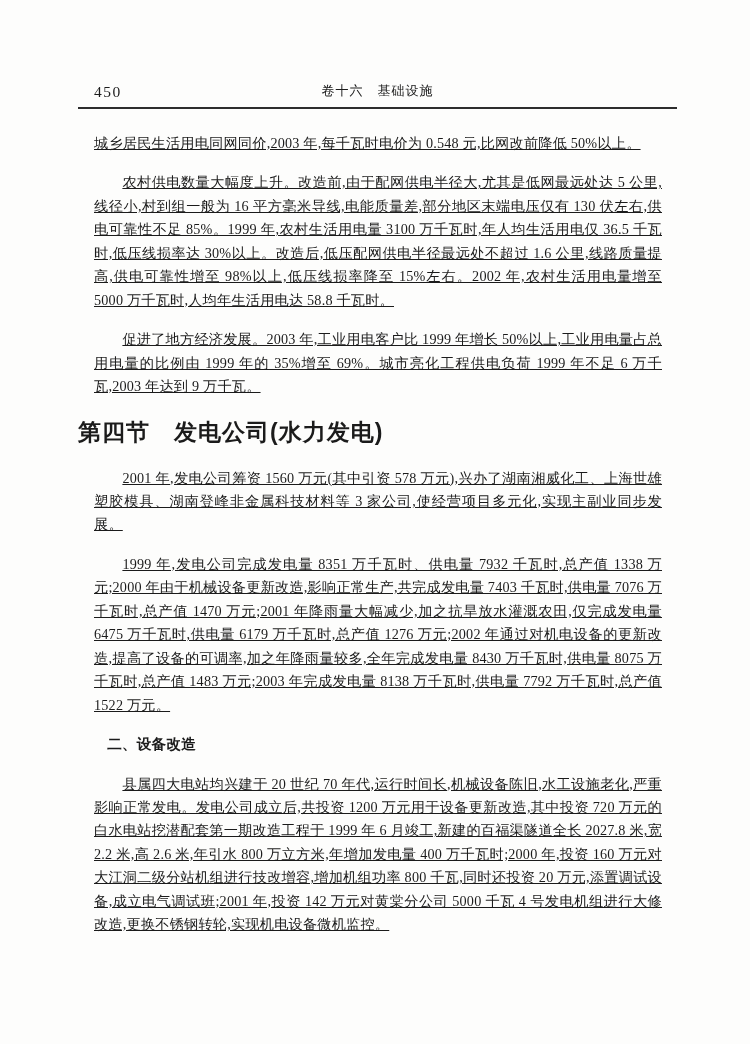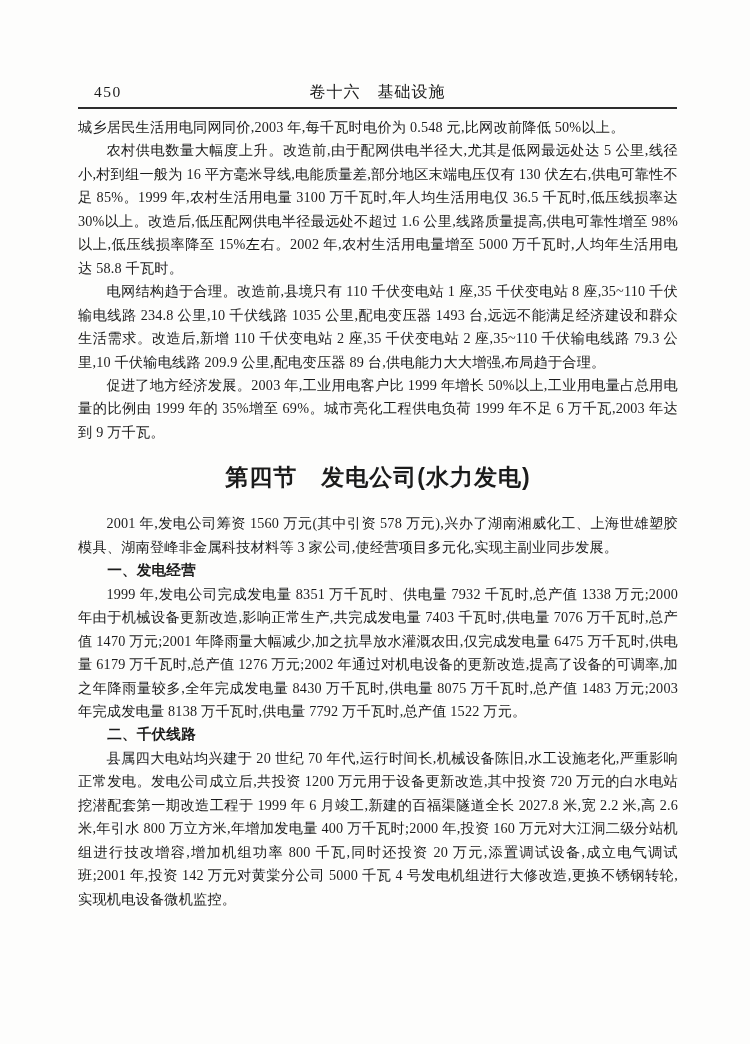--- a/index.html
+++ b/index.html
@@ -31,21 +31,21 @@
     top: 1px;
     font-size: 15.5px;
     letter-spacing: 1.5px;
   }
   .running-title {
     position: absolute;
     left: 0;
     right: 0;
     top: 0;
     text-align: center;
-    font-size: 16px;
+    font-size: 13px;
     letter-spacing: 1px;
   }
   .header-rule {
     position: absolute;
     top: 107px;
     left: 78px;
     width: 599px;
     height: 0;
     border-top: 2px solid #2d2d2d;
   }
@@ -54,30 +54,31 @@
     position: absolute;
     top: 116px;
     left: 78px;
     width: 600px;
     font-size: 14.2px;
     line-height: 23.45px;
     text-align: justify;
     letter-spacing: 0.2px;
   }
   .para {
-    margin: 0;
+    margin: 16px;
     text-indent: 2em;
+    text-decoration: underline;
   }
   .para.no-indent {
     text-indent: 0;
   }
   .section-title {
     margin: 16px 0 18px 0;
     text-indent: 0;
-    text-align: center;
+    text-align: left;
     font-size: 23px;
     line-height: 34px;
     font-weight: bold;
     font-family: "Liberation Sans", "DejaVu Sans", sans-serif;
     letter-spacing: 1px;
   }
   .sub-heading {
     margin: 0;
     font-size: 14.6px;
     line-height: 23.45px;
@@ -97,32 +98,30 @@
   </header>
 
   <div class="header-rule"></div>
 
   <main class="body-col">
 
     <p class="para no-indent">城乡居民生活用电同网同价,2003 年,每千瓦时电价为 0.548 元,比网改前降低 50%以上。</p>
 
     <p class="para">农村供电数量大幅度上升。改造前,由于配网供电半径大,尤其是低网最远处达 5 公里,线径小,村到组一般为 16 平方毫米导线,电能质量差,部分地区末端电压仅有 130 伏左右,供电可靠性不足 85%。1999 年,农村生活用电量 3100 万千瓦时,年人均生活用电仅 36.5 千瓦时,低压线损率达 30%以上。改造后,低压配网供电半径最远处不超过 1.6 公里,线路质量提高,供电可靠性增至 98%以上,低压线损率降至 15%左右。2002 年,农村生活用电量增至 5000 万千瓦时,人均年生活用电达 58.8 千瓦时。</p>
 
-    <p class="para">电网结构趋于合理。改造前,县境只有 110 千伏变电站 1 座,35 千伏变电站 8 座,35~110 千伏输电线路 234.8 公里,10 千伏线路 1035 公里,配电变压器 1493 台,远远不能满足经济建设和群众生活需求。改造后,新增 110 千伏变电站 2 座,35 千伏变电站 2 座,35~110 千伏输电线路 79.3 公里,10 千伏输电线路 209.9 公里,配电变压器 89 台,供电能力大大增强,布局趋于合理。</p>
 
     <p class="para">促进了地方经济发展。2003 年,工业用电客户比 1999 年增长 50%以上,工业用电量占总用电量的比例由 1999 年的 35%增至 69%。城市亮化工程供电负荷 1999 年不足 6 万千瓦,2003 年达到 9 万千瓦。</p>
 
     <h1 class="section-title">第四节　发电公司(水力发电)</h1>
 
 
     <p class="para">2001 年,发电公司筹资 1560 万元(其中引资 578 万元),兴办了湖南湘威化工、上海世雄塑胶模具、湖南登峰非金属科技材料等 3 家公司,使经营项目多元化,实现主副业同步发展。</p>
 
-    <h2 class="sub-heading">一、发电经营</h2>
 
     <p class="para">1999 年,发电公司完成发电量 8351 万千瓦时、供电量 7932 千瓦时,总产值 1338 万元;2000 年由于机械设备更新改造,影响正常生产,共完成发电量 7403 千瓦时,供电量 7076 万千瓦时,总产值 1470 万元;2001 年降雨量大幅减少,加之抗旱放水灌溉农田,仅完成发电量 6475 万千瓦时,供电量 6179 万千瓦时,总产值 1276 万元;2002 年通过对机电设备的更新改造,提高了设备的可调率,加之年降雨量较多,全年完成发电量 8430 万千瓦时,供电量 8075 万千瓦时,总产值 1483 万元;2003 年完成发电量 8138 万千瓦时,供电量 7792 万千瓦时,总产值 1522 万元。</p>
 
-    <h2 class="sub-heading">二、千伏线路</h2>
+    <h2 class="sub-heading">二、设备改造</h2>
 
     <p class="para">县属四大电站均兴建于 20 世纪 70 年代,运行时间长,机械设备陈旧,水工设施老化,严重影响正常发电。发电公司成立后,共投资 1200 万元用于设备更新改造,其中投资 720 万元的白水电站挖潜配套第一期改造工程于 1999 年 6 月竣工,新建的百福渠隧道全长 2027.8 米,宽 2.2 米,高 2.6 米,年引水 800 万立方米,年增加发电量 400 万千瓦时;2000 年,投资 160 万元对大江洞二级分站机组进行技改增容,增加机组功率 800 千瓦,同时还投资 20 万元,添置调试设备,成立电气调试班;2001 年,投资 142 万元对黄棠分公司 5000 千瓦 4 号发电机组进行大修改造,更换不锈钢转轮,实现机电设备微机监控。</p>
 
   </main>
 
 </div>
 
 </body></html>

